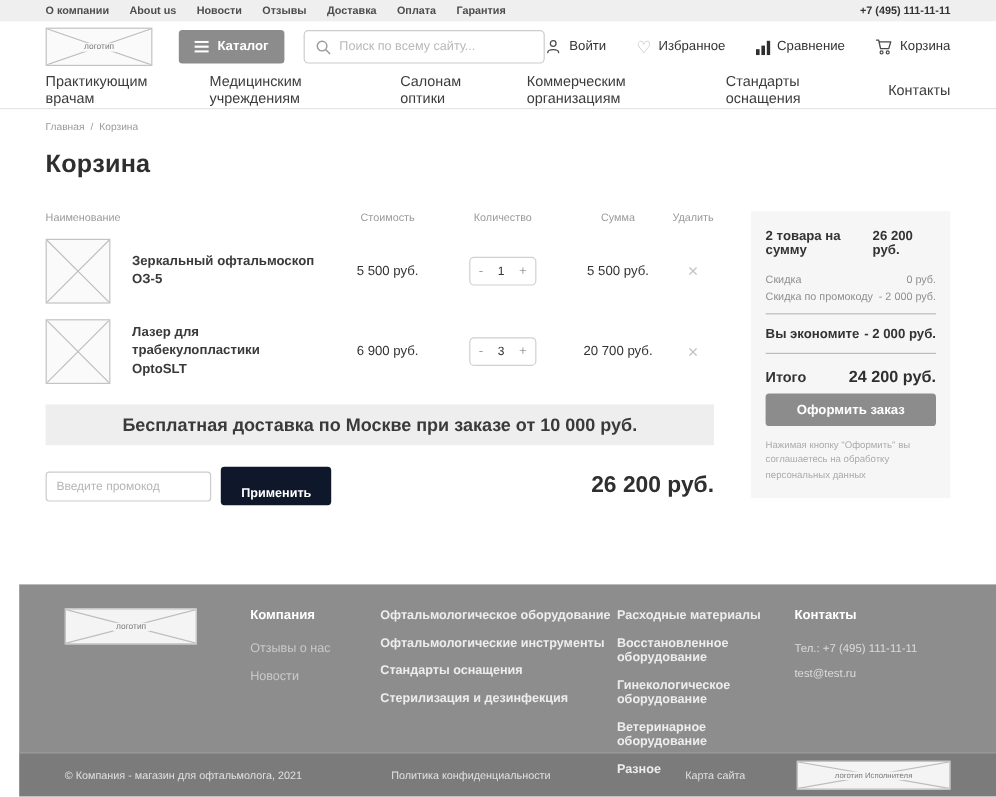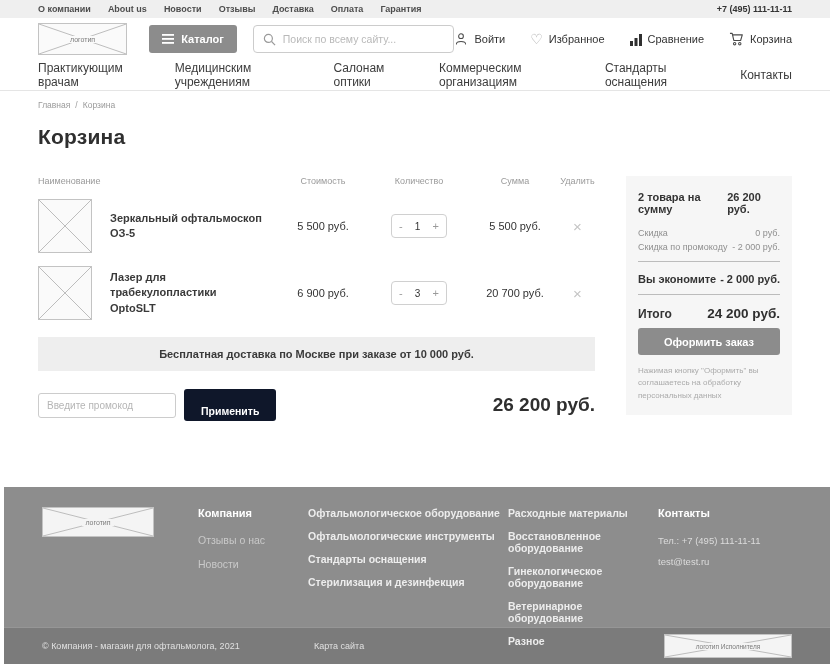--- a/index.html
+++ b/index.html
@@ -43,42 +43,42 @@
   .c-center { text-align:center; }
   .row { margin-top:13px; }
   .prod-img { width:54px; height:54px; }
   .prod-name { font-size:11px; font-weight:bold; color:#3a3a3a; line-height:1.4; padding-right:14px; }
   .price, .sum { font-size:11px; color:#333; }
   .stepper { width:56px; height:24px; border:1px solid #d0d0d0; border-radius:4px; background:#fff; display:flex; align-items:center; justify-content:space-between; padding:0 7px; margin:0 auto; }
   .stepper .st-btn { font-size:11px; color:#9a9a9a; cursor:pointer; line-height:1; }
   .stepper .st-val { font-size:10px; color:#333; }
   .del { text-align:center; font-size:15px; color:#c4c4c4; cursor:pointer; }
 
-  .banner { margin-top:17px; height:34px; background:#eeeeee; display:flex; align-items:center; justify-content:center; font-size:11px; font-weight:bold; color:#3a3a3a; }
+  .banner { margin-top:17px; height:34px; background:#eeeeee; display:flex; align-items:center; justify-content:center; font-size:15px; font-weight:bold; color:#3a3a3a; }
   .promo-row { margin-top:18px; display:flex; align-items:center; }
   .promo-row input { width:138px; height:25px; border:1px solid #ccc; border-radius:3px; padding:0 8px; font-size:10px; font-family:inherit; color:#333; outline:none; }
   .promo-row input::placeholder { color:#b5b5b5; }
   .apply-btn { margin-left:8px; height:17px; background:#0f172a; color:#fff; border:none; border-radius:3px; padding:16px 17px; font-size:10.5px; font-weight:bold; cursor:pointer; font-family:inherit; }
   .grand-total { margin-left:auto; font-size:19px; font-weight:bold; color:#2f2f2f; }
 
   
   .summary { width:166px; margin-left:auto; background:#f6f6f6; padding:15px 12px 13px; }
   .sum-row { display:flex; justify-content:space-between; align-items:baseline; }
   .sum-main { font-size:11px; font-weight:bold; color:#333; margin-bottom:13px; }
   .sum-small { font-size:9px; color:#8f8f8f; margin-bottom:4px; }
   .summary hr { border:none; border-top:1px solid #bcbcbc; margin:9px 0 11px; }
   .sum-save { font-size:11px; font-weight:bold; color:#333; }
   .sum-total { margin-top:2px; }
   .sum-total .lbl { font-size:12px; font-weight:bold; color:#333; }
   .sum-total .val { font-size:13.5px; font-weight:bold; color:#2f2f2f; }
   .checkout-btn { margin-top:7px; width:100%; height:27px; background:#8c8c8c; color:#fff; border:none; border-radius:3px; font-size:11px; font-weight:bold; cursor:pointer; font-family:inherit; }
   .disclaimer { margin-top:10px; font-size:8px; color:#ababab; line-height:1.55; }
 
   
-  footer { position:absolute; left:4px; right:0; bottom:0;margin-top:20px; }
+  footer { position:absolute; left:16px; right:0; bottom:0;margin-top:20px; }
   .footer-main { height:140px; background:#8d8d8d; padding:20px 38px 0; display:flex; }
   .f-logo { width:112px; height:30px; background:#f4f4f4; }
   .f-logo .ph-label { background:#f4f4f4; }
   .f-col2 { margin-left:44px; width:110px; }
   .f-col3 { width:200px; }
   .f-col4 { width:150px; }
   .f-col5 { flex:1; }
   .f-title { font-size:11px; font-weight:bold; color:#fff; margin-bottom:15px; display:block; }
   .f-muted { display:block; font-size:10.5px; color:#c9c9c9; text-decoration:none; margin-bottom:12px; }
   .f-link { display:block; font-size:10.5px; font-weight:bold; color:#ededed; text-decoration:none; margin-bottom:11px; }
@@ -295,20 +295,21 @@
         <a href="#" class="f-link">Разное</a>
       </div>
       <div class="f-col5">
         <span class="f-title">Контакты</span>
         <div class="f-text">Тел.: +7 (495) 111-11-11</div>
         <div class="f-text"><a href="#">test@test.ru</a></div>
       </div>
     </div>
     <div class="footer-bottom">
       <span class="copy">© Компания - магазин для офтальмолога, 2021</span>
+      <a href="#" class="privacy">Политика конфиденциальности</a>
       <a href="#" class="sitemap">Карта сайта</a>
       <div class="ph exec-logo">
         <svg viewBox="0 0 100 100" preserveAspectRatio="none">
           <line x1="0" y1="0" x2="100" y2="100" stroke="#bdbdbd" stroke-width="1" vector-effect="non-scaling-stroke"></line>
           <line x1="100" y1="0" x2="0" y2="100" stroke="#bdbdbd" stroke-width="1" vector-effect="non-scaling-stroke"></line>
         </svg>
         <span class="ph-label">логотип Исполнителя</span>
       </div>
     </div>
   </footer>

